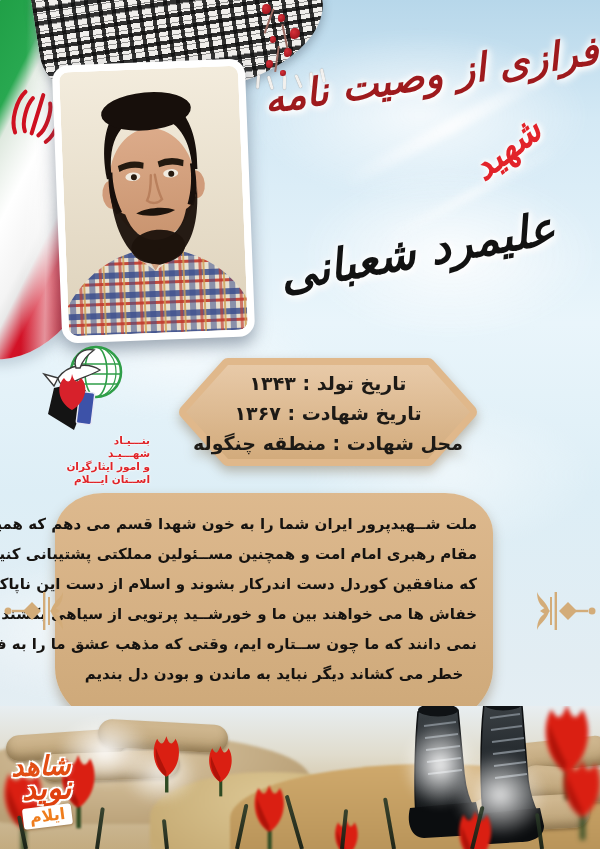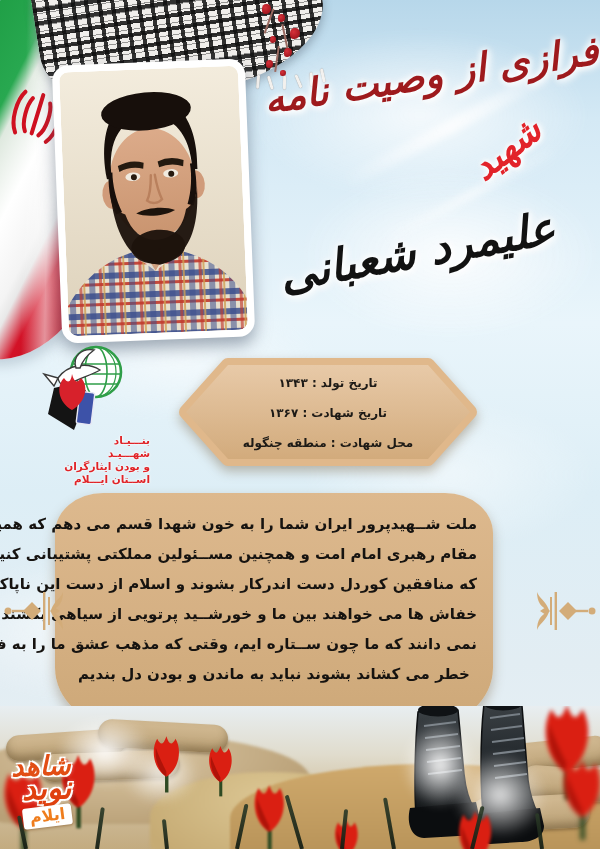--- a/index.html
+++ b/index.html
@@ -78,21 +78,21 @@
   }
   
   .foundation{position:absolute;left:18px;top:344px;width:132px;}
   .foundation .ftxt{direction:rtl;font-size:10.5px;font-weight:bold;color:#e02327;line-height:13px;
     text-shadow:0 0 2px #fff,0 0 3px #fff;}
   
   .info-hex{position:absolute;left:176px;top:355px;width:304px;height:114px;filter:drop-shadow(0 5px 6px rgba(110,85,50,.4));}
   .info-hex svg{position:absolute;left:0;top:0;}
   .info-lines{position:absolute;left:0;top:0;width:100%;height:100%;padding-top:13px;
     direction:rtl;text-align:center;font-weight:bold;color:#1d1a16;}
-  .info-line{font-size:12px;line-height:30px;white-space:nowrap;}
+  .info-line{font-size:19px;line-height:30px;white-space:nowrap;}
   
   .will-box{
     position:absolute;left:55px;top:493px;width:438px;height:233px;
     background:linear-gradient(180deg,#ddb98e 0%,#d5b083 55%,#cda878 100%);
     border-radius:48px 48px 66px 66px / 40px 40px 58px 58px;
     box-shadow:0 6px 12px rgba(115,90,55,.38);
     padding:16px 16px 0;
   }
   .will-line{direction:rtl;text-align:center;font-weight:bold;color:#161310;
     font-size:15px;line-height:30px;white-space:nowrap;}
@@ -230,21 +230,21 @@
       <line x1="56" y1="40" x2="100" y2="40" stroke="#2f9e48" stroke-width="1.6"></line>
       <path d="M40,34 C50,20 70,18 82,26 C72,32 60,34 52,40 C46,44 41,40 40,34 Z" fill="#ffffff" stroke="#3a3a3a" stroke-width="1.4"></path>
       <path d="M58,24 C54,12 64,4 76,6 C68,12 64,18 62,24 Z" fill="#ffffff" stroke="#3a3a3a" stroke-width="1.4"></path>
       <path d="M40,34 L26,30 L36,42 Z" fill="#ffffff" stroke="#3a3a3a" stroke-width="1.4"></path>
       <path d="M36,44 L62,38 L70,50 L56,86 L30,70 Z" fill="#141414"></path>
       <rect x="60" y="48" width="15" height="32" rx="2" fill="#3d52a8" stroke="#e8e8f4" stroke-width="1.4" transform="rotate(7 67 64)"></rect>
       <path d="M54,66 C40,58 38,42 46,34 C50,40 53,38 54,30 C56,38 59,40 63,34 C71,42 68,58 54,66 Z" fill="#d7212b"></path>
     </svg>
     <div class="ftxt">بنـــیـاد</div>
     <div class="ftxt">شهـــیـد</div>
-    <div class="ftxt">و بودن ایثارگران</div>
+    <div class="ftxt">و امور ایثارگران</div>
     <div class="ftxt">اســتان ایـــلام</div>
   </div>
 
   <div class="info-hex">
     <svg width="304" height="114" viewBox="0 0 304 114">
       <path d="M10,57 L52,10 L252,10 L294,57 L252,104 L52,104 Z" fill="#e0b88b" stroke="#e0b88b" stroke-width="14" stroke-linejoin="round"></path>
       <path d="M10,57 L52,10 L252,10 L294,57 L252,104 L52,104 Z" fill="url(#hexg)" opacity=".25"></path>
       <defs>
           <linearGradient id="hexg" x1="0" y1="0" x2="0" y2="1">
         <stop offset="0" stop-color="#fff"></stop>
@@ -258,21 +258,21 @@
       <div class="info-line">محل شهادت : منطقه چنگوله</div>
     </div>
   </div>
 
   <div class="will-box">
     <div class="will-line">ملت شــهیدپرور ایران شما را به خون شهدا قسم می دهم که همیشه از</div>
     <div class="will-line">مقام رهبری امام امت و همچنین مســئولین مملکتی پشتیبانی کنید و نگذارید</div>
     <div class="will-line">که منافقین کوردل دست اندرکار بشوند و اسلام از دست این ناپاکان ضربه بخورد.</div>
     <div class="will-line">خفاش ها می خواهند بین ما و خورشــید پرتویی از سیاهی بکشند اما</div>
     <div class="will-line">نمی دانند که ما چون ســتاره ایم، وقتی که مذهب عشق ما را به فردای</div>
-    <div class="will-line">خطر می کشاند بشوند نباید به ماندن و بودن دل بندیم</div>
+    <div class="will-line">خطر می کشاند دیگر نباید به ماندن و بودن دل بندیم</div>
   </div>
 
   <svg class="ornament orn-left" width="62" height="56" viewBox="0 0 62 56">
     <g fill="#d3ac79">
       <circle cx="6" cy="28" r="3.5"></circle>
       <rect x="10" y="26.8" width="14" height="2.4"></rect>
       <polygon points="30,19 39,28 30,37 21,28"></polygon>
       <rect x="41" y="9" width="2.4" height="38"></rect>
       <rect x="46" y="14" width="2" height="28"></rect>
       <path d="M49,27 C53,17 59,15 61,9 C61,19 57,25 49,27 Z"></path>

